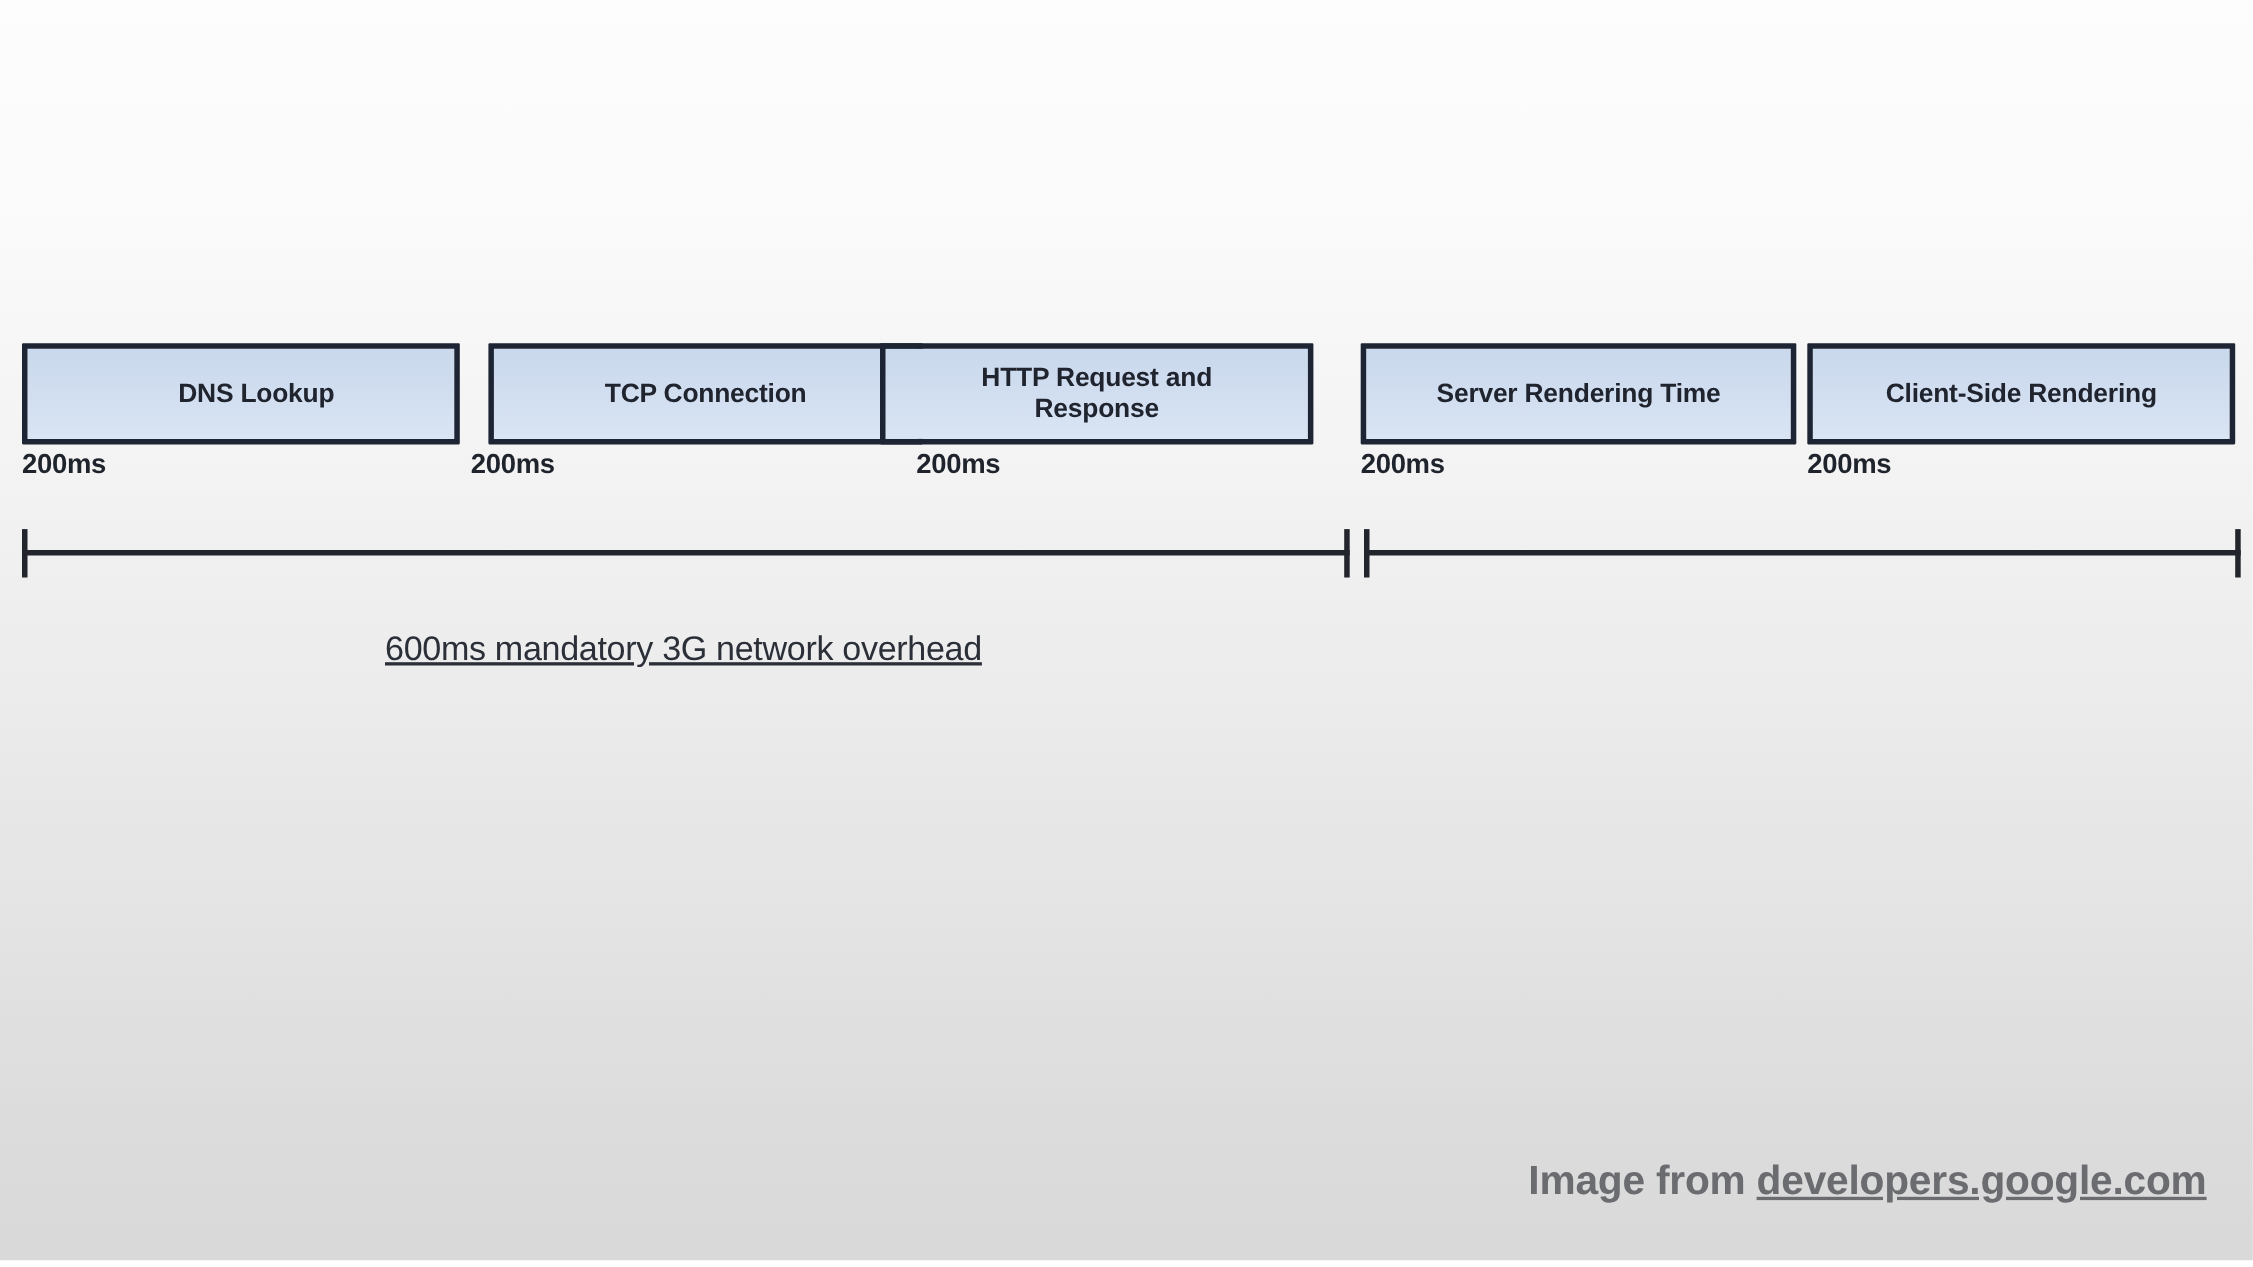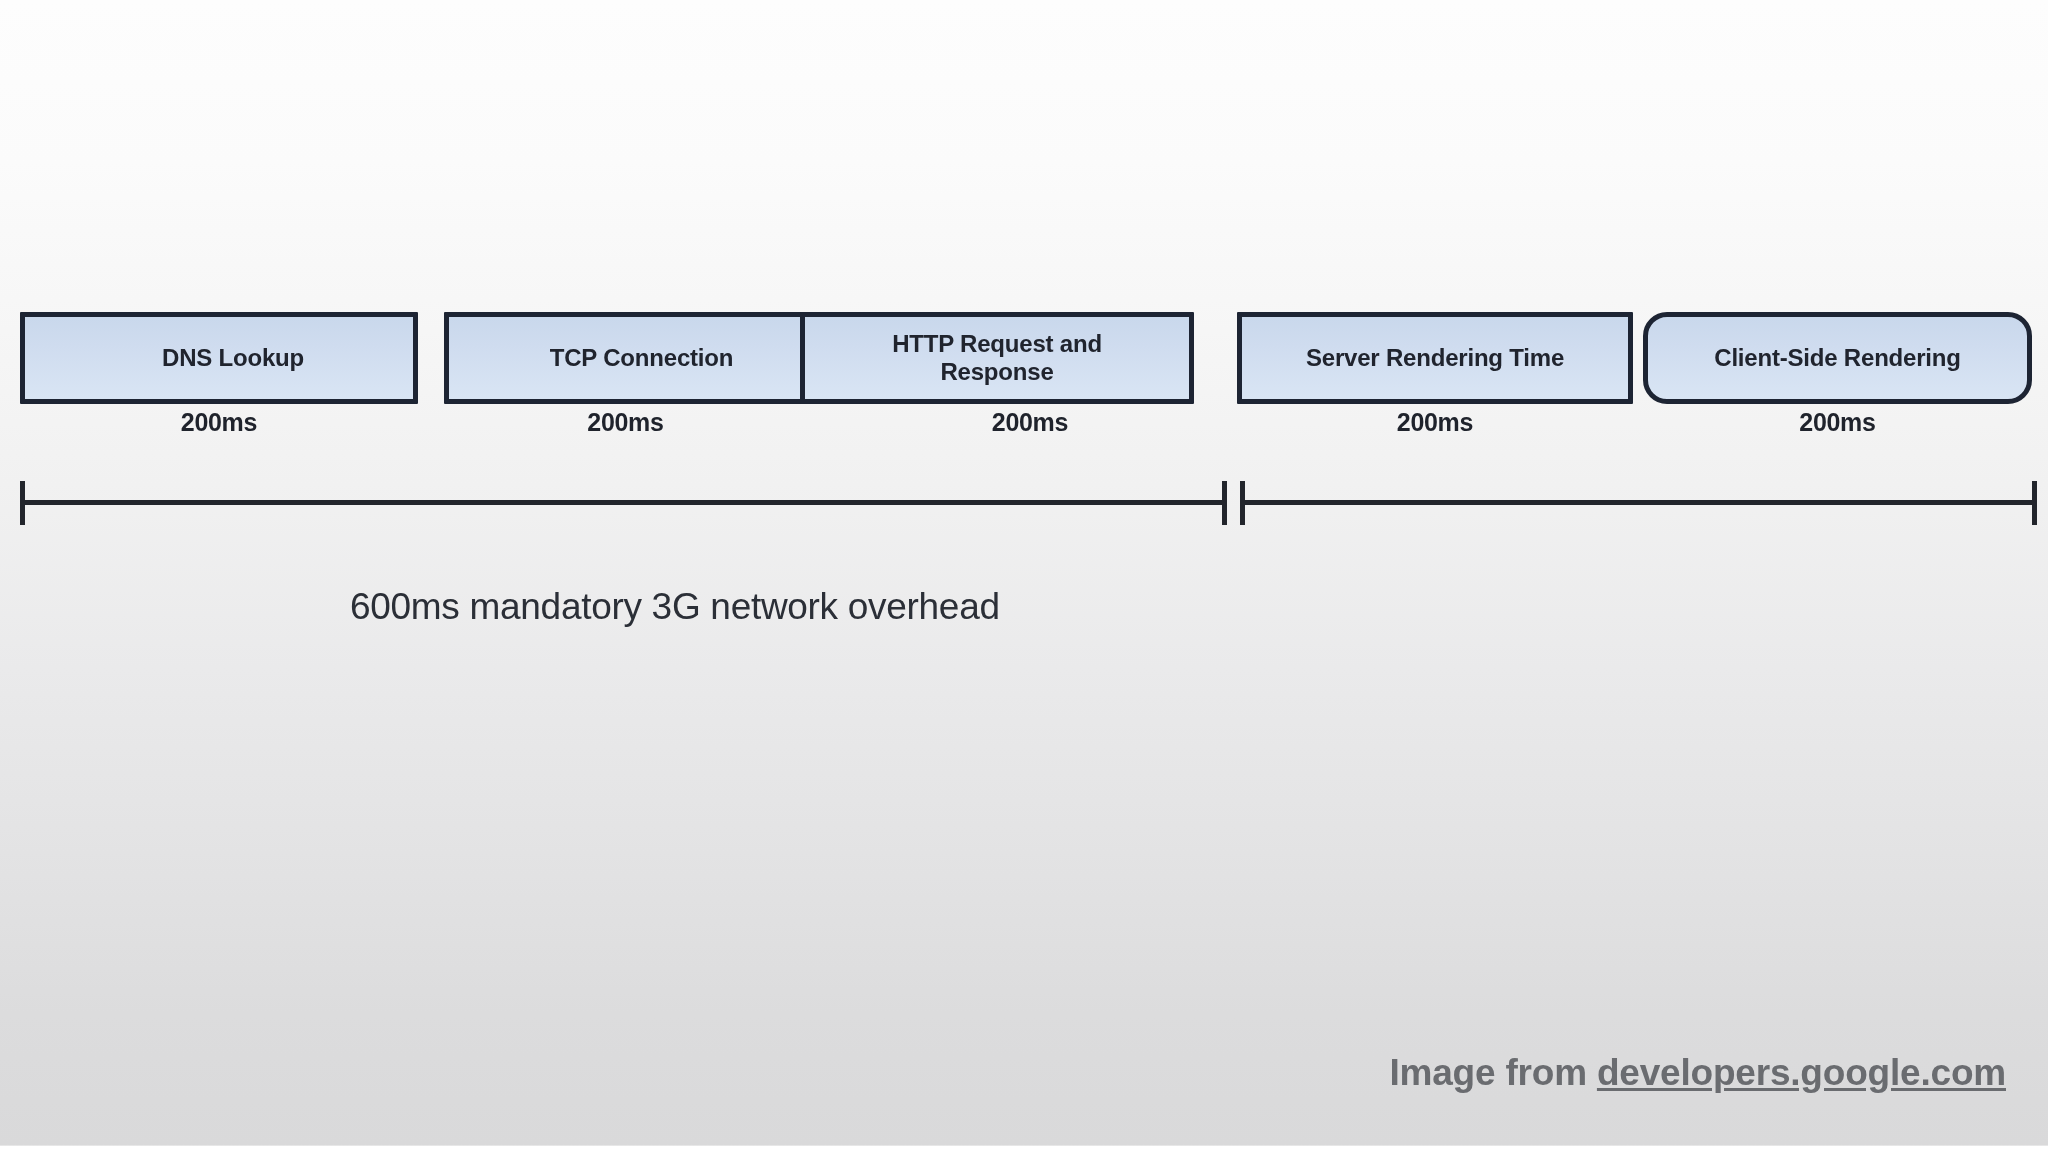--- a/index.html
+++ b/index.html
@@ -68,21 +68,20 @@
   #duration-row {
     position: absolute;
     left: 20px;
     top: 408px;
     width: 2012px;
     height: 36px;
   }
   .duration-label {
     position: absolute;
     top: 0;
-    text-align: center;
     font-family: "Liberation Sans", sans-serif;
     font-size: 25px;
     font-weight: 600;
     color: #1f232c;
     letter-spacing: -0.3px;
   }
 
   
   #timeline {
     position: absolute;
@@ -102,27 +101,28 @@
     width: 5px;
     height: 44px;
     background: #22252c;
     top: 11px;
   }
 
   
   #overhead-caption {
     position: absolute;
     left: 350px;
-    top: 586px;
+    top: 572px;
     font-family: "Liberation Sans", sans-serif;
-    font-size: 37px;
+    font-size: 31px;
     font-weight: 500;
     color: #2b2f37;
     letter-spacing: -0.3px;
     white-space: nowrap;
+    text-decoration: underline;
   }
 
   
   #attribution {
     position: absolute;
     right: 42px;
     top: 1052px;
     font-family: "Liberation Sans", sans-serif;
     font-size: 37px;
     font-weight: 700;
@@ -152,21 +152,21 @@
 
     <div class="stage-box" style="left:780px; width:394px;">
       <span class="stage-label">HTTP Request and
 Response</span>
     </div>
 
     <div class="stage-box" style="left:1217px; width:396px;">
       <span class="stage-label">Server Rendering Time</span>
     </div>
 
-    <div class="stage-box" style="left:1623px; width:389px;border-radius:24px;">
+    <div class="stage-box" style="left:1623px; width:389px;">
       <span class="stage-label">Client-Side Rendering</span>
     </div>
 
   </div>
 
   <div id="duration-row">
     <div class="duration-label" style="left:0px; width:398px;">200ms</div>
     <div class="duration-label" style="left:408px; width:395px;">200ms</div>
     <div class="duration-label" style="left:813px; width:394px;">200ms</div>
     <div class="duration-label" style="left:1217px; width:396px;">200ms</div>

